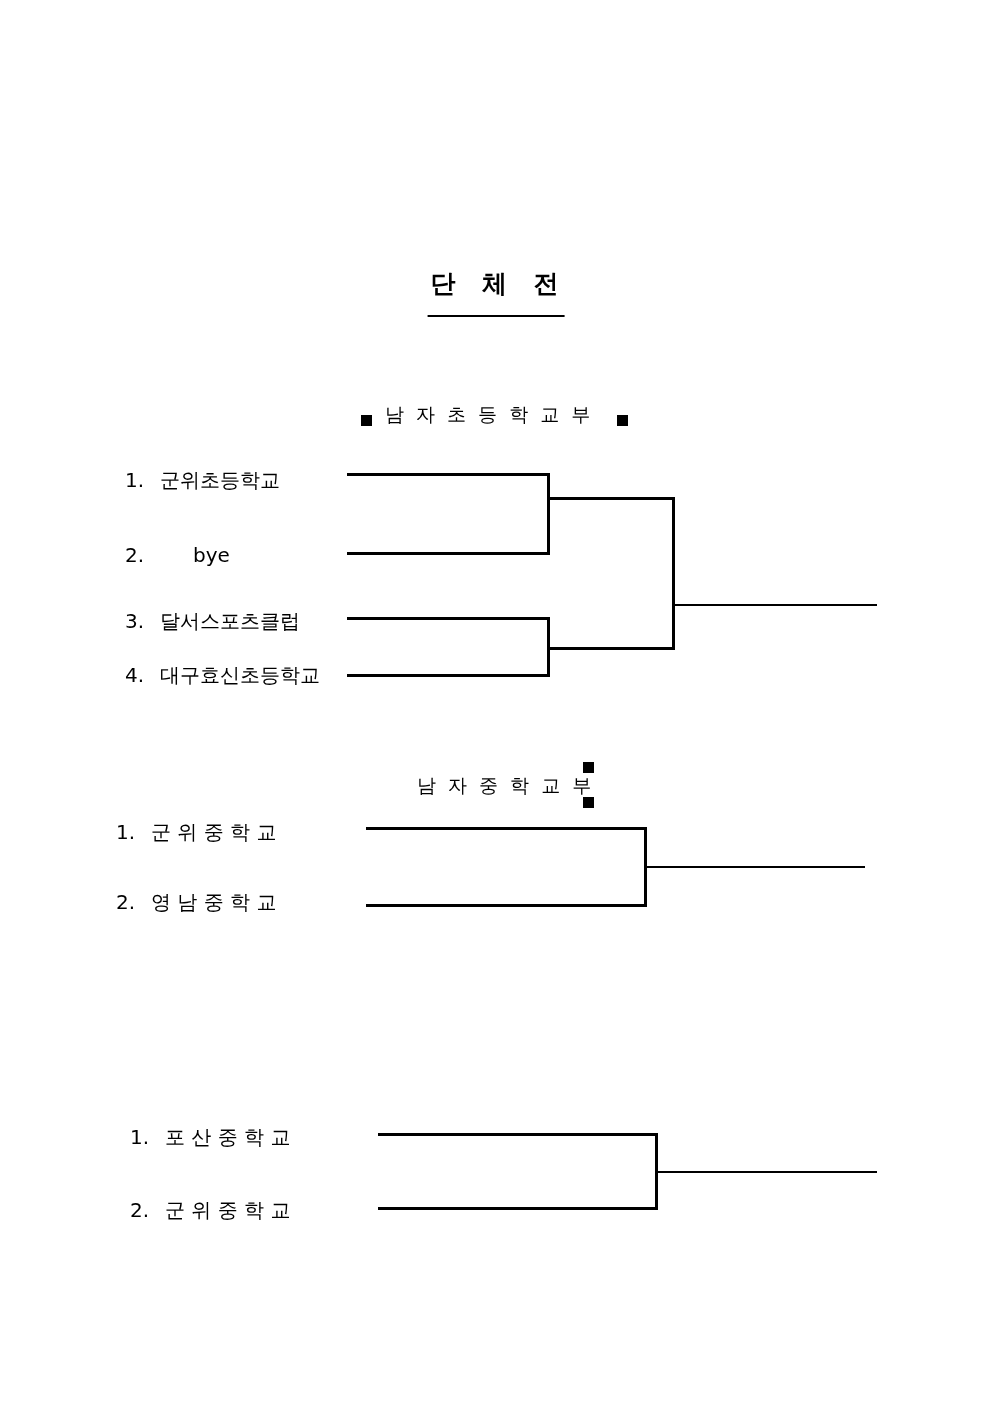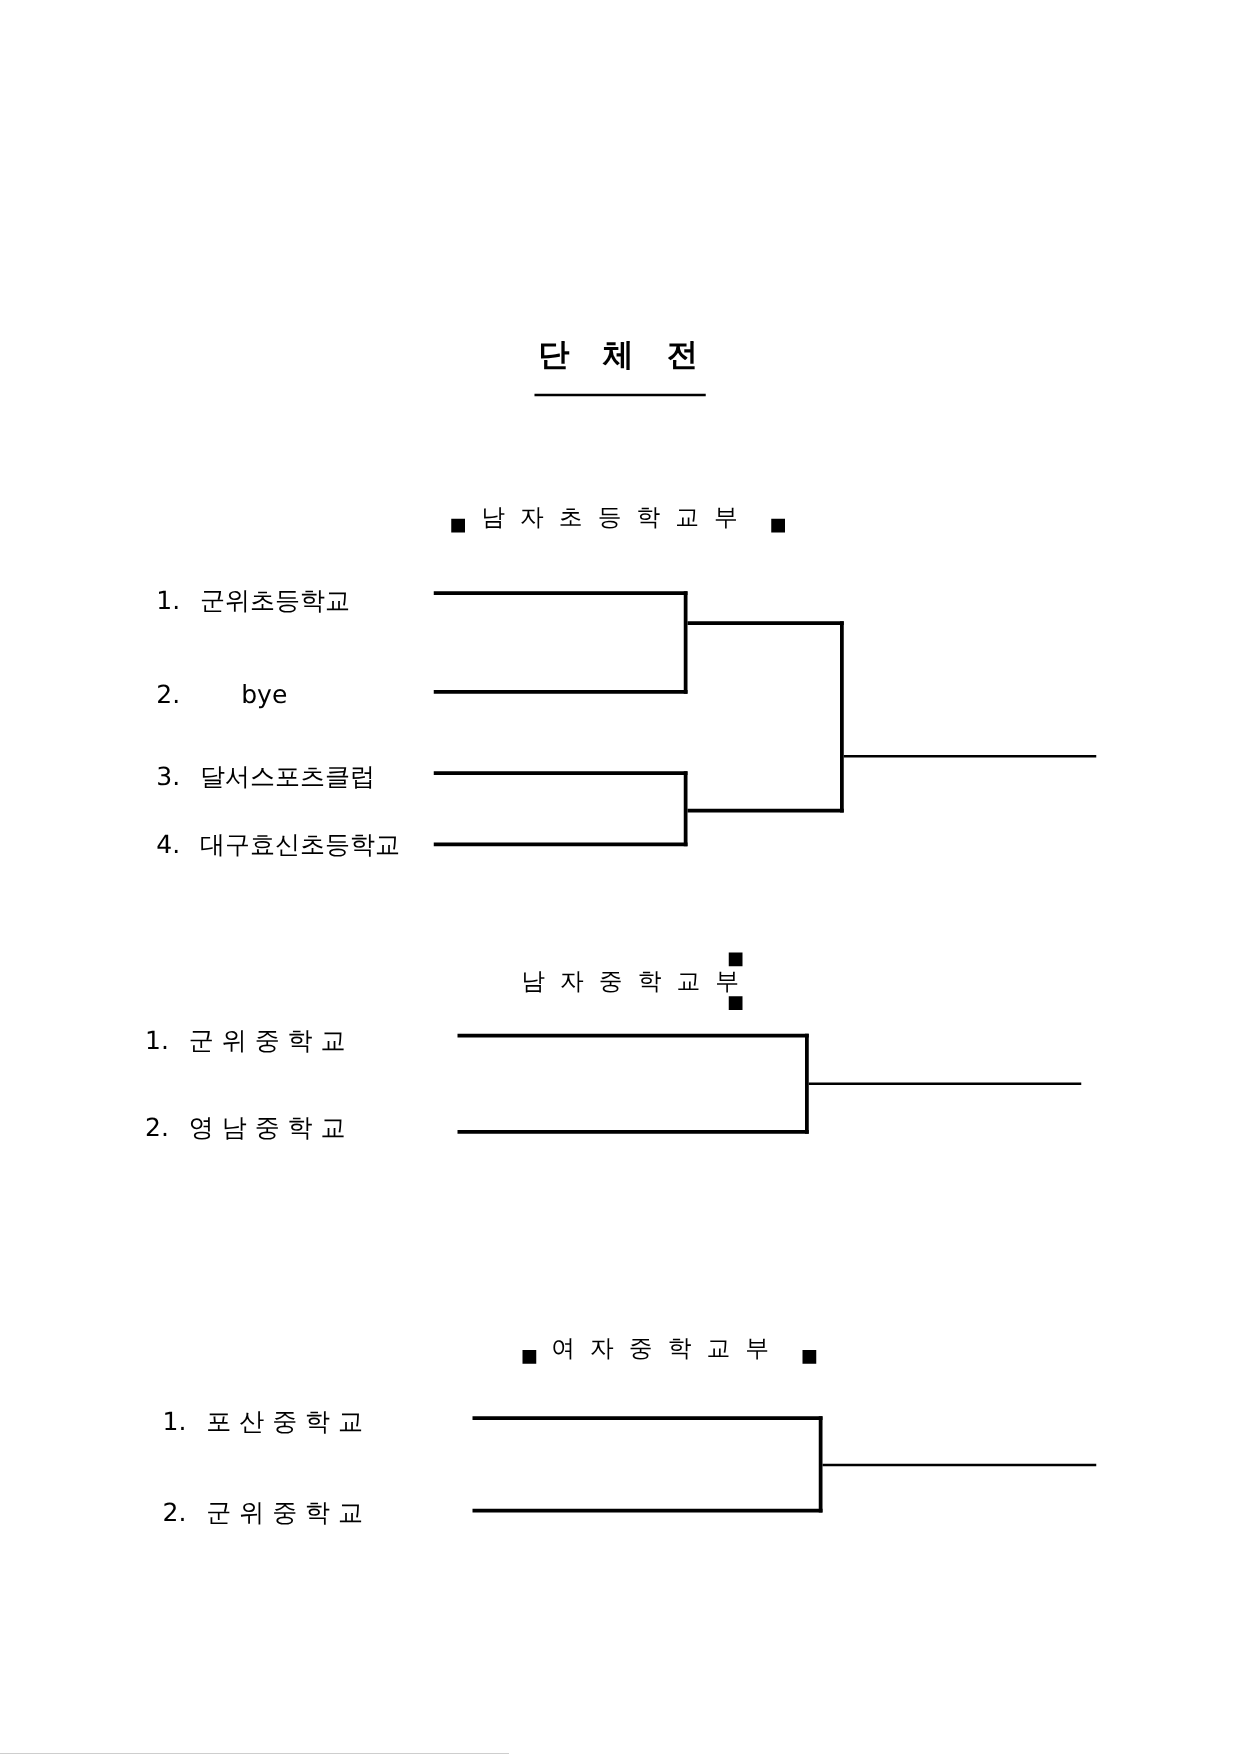--- a/index.html
+++ b/index.html
@@ -120,25 +120,20 @@
   <div class="entry" style="top:890px;left:116px;">
     <span class="num">2.</span>
     <span class="name">영 남 중 학 교</span>
   </div>
 
   <div class="bl" style="left:366px;top:827px;width:281px;height:3px;"></div>
   <div class="bl" style="left:366px;top:904px;width:281px;height:3px;"></div>
   <div class="bl" style="left:644px;top:827px;width:3px;height:80px;"></div>
   <div class="bl" style="left:647px;top:866px;width:218px;height:2px;"></div>
 
-  <div class="sec-header hdr3">
-    <span class="sq"></span>
-    <span class="hdr-text">여 자 중 학 교 부</span>
-    <span class="sq last"></span>
-  </div>
 
   <div class="entry" style="top:1125px;left:130px;">
     <span class="num">1.</span>
     <span class="name">포 산 중 학 교</span>
   </div>
   <div class="entry" style="top:1198px;left:130px;">
     <span class="num">2.</span>
     <span class="name">군 위 중 학 교</span>
   </div>
 

